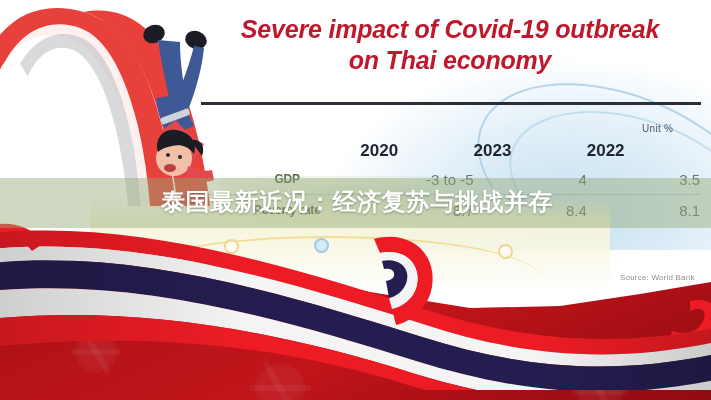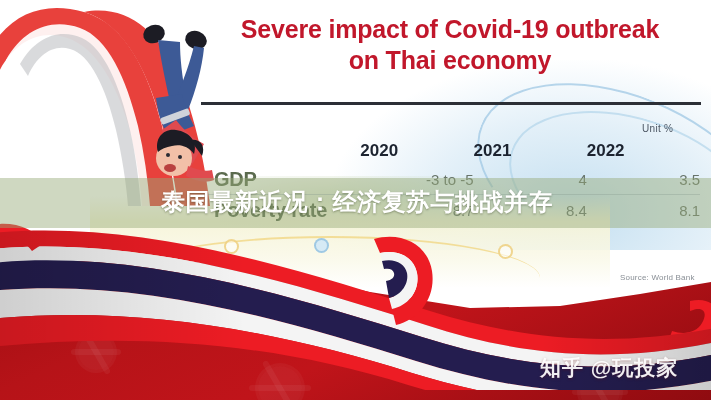--- a/index.html
+++ b/index.html
@@ -137,20 +137,21 @@
   .headline {
     position: absolute;
     left: 200px; top: 14px;
     width: 500px;
     text-align: center;
     color: #c1172b;
     font-weight: bold;
     font-size: 25px;
     line-height: 1.22;
     letter-spacing: -0.2px;
+    font-style: italic;
   }
   .headline .l2 { display: block; }
 
   .rule {
     position: absolute;
     left: 201px; top: 102px;
     width: 500px; height: 3px;
     background: #2c2f36;
   }
 
@@ -177,27 +178,28 @@
     font-weight: bold;
     color: #1d2430;
     text-align: left;
     height: 26px;
     vertical-align: middle;
   }
   .th-blank { width: 160px; }
   .col-y { width: 113px; }
 
   .rowlabel {
-    font-size: 20px;
+    font-size: 12px;
     font-weight: bold;
     color: #5b6b4e;
     height: 30px;
     vertical-align: middle;
     padding-left: 14px !important;
     letter-spacing: -0.2px;
+    text-align: center;
   }
   .cell {
     font-size: 15px;
     color: #67746a;
     text-align: right;
     height: 30px;
     vertical-align: middle;
   }
 
   .source {
@@ -362,21 +364,21 @@
   <div class="rule"></div>
 
   <div class="unit-label">Unit %</div>
 
   <div class="tbl">
     <table>
       <thead>
         <tr class="rowline">
           <th class="th-blank"></th>
           <th class="th-year col-y">2020</th>
-          <th class="th-year col-y">2021</th>
+          <th class="th-year col-y">2023</th>
           <th class="th-year col-y">2022</th>
         </tr>
       </thead>
       <tbody>
         <tr class="rowline">
           <td class="rowlabel">GDP</td>
           <td class="cell">-3 to -5</td>
           <td class="cell">4</td>
           <td class="cell">3.5</td>
         </tr>
@@ -388,15 +390,14 @@
         </tr>
       </tbody>
     </table>
   </div>
 
   <div class="source">Source: World Bank</div>
 
   <div class="overlay-band"></div>
   <div class="overlay-title">泰国最新近况：经济复苏与挑战并存</div>
 
-  <div class="watermark">知乎 @玩投家</div>
 
 </div>
 
 </body></html>

